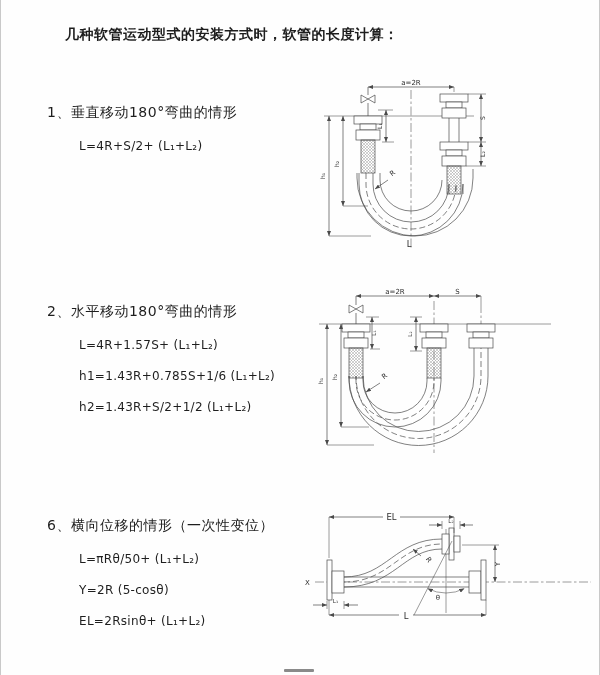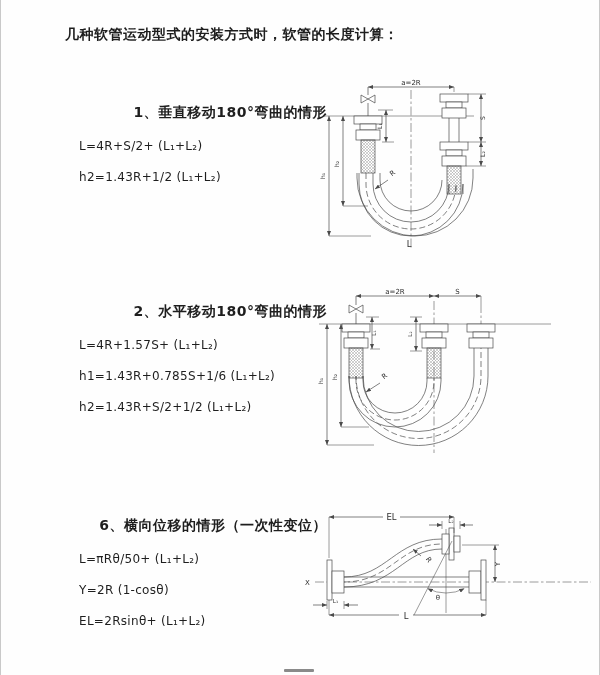--- a/index.html
+++ b/index.html
@@ -2,21 +2,21 @@
 <html><head>
 <meta charset="utf-8">
 <style>
   html,body{margin:0;padding:0;background:#f2f2f2;}
   .page{position:relative;width:600px;height:675px;background:#fefefe;margin:0 auto;
         border-left:1px solid #c9c9c9;border-right:1px solid #c9c9c9;box-sizing:border-box;
         font-family:"DejaVu Sans",sans-serif;color:#1e1e1e;overflow:hidden;}
   .title{position:absolute;left:32px;top:26px;font-size:14px;font-weight:600;letter-spacing:0.5px;margin-left:32px;}
   .section{position:absolute;left:46px;width:280px;}
   .sec1{top:104px;} .sec2{top:303px;} .sec3{top:517px;}
-  .heading{font-size:14px;font-weight:700;letter-spacing:0.5px;margin-bottom:9px;text-align:right;}
+  .heading{font-size:14px;font-weight:400;letter-spacing:0.5px;margin-bottom:9px;}
   .formula{margin-left:32px;font-size:12px;line-height:31px;letter-spacing:0.3px;white-space:nowrap;}
   .diagram{position:absolute;}
   .d1{left:315px;top:72px;} .d2{left:313px;top:281px;} .d3{left:298px;top:503px;}
   svg line,svg path,svg rect,svg polygon{stroke:#4a4a4a;fill:none;stroke-width:0.7;}
   svg .fit{fill:#fefefe;}
   svg .braid{fill:url(#hatchp);}
   svg .dash{stroke-dasharray:6 3;}
   svg .cdash{stroke-dasharray:9 2.5 2.5 2.5;stroke-width:0.55;}
   svg .thin{stroke-width:0.55;}
   svg text{fill:#2e2e2e;stroke:none;font-family:"DejaVu Sans",sans-serif;}
@@ -38,21 +38,20 @@
         <path d="M0,0 L5,2 L0,4 z" style="fill:#4a4a4a;stroke:none"></path>
       </marker>
     </defs>
   </svg>
 
   <div class="title">几种软管运动型式的安装方式时，软管的长度计算：</div>
 
   <div class="section sec1">
     <div class="heading">1、垂直移动180°弯曲的情形</div>
     <div class="formula">L=4R+S/2+ (L₁+L₂)</div>
-    <div class="formula">h2=1.43R+1/2 (L₁+L₂)</div>
   </div>
 
   <svg class="diagram d1" width="250" height="182" viewBox="0 0 250 182">
     <g>
       <line class="cdash" x1="95" y1="18" x2="95" y2="176"></line>
       <line class="thin" x1="8" y1="44" x2="158" y2="44"></line>
     </g>
     <g>
       <line x1="52" y1="15" x2="138" y2="15" marker-start="url(#ar)" marker-end="url(#ar)"></line>
       <line class="thin" x1="138" y1="15" x2="138" y2="20"></line>
@@ -199,21 +198,21 @@
     </g>
     <g>
       <line x1="66" y1="102" x2="52" y2="111" marker-end="url(#ar)"></line>
       <text class="t7 mid" x="72" y="97" transform="rotate(-38 72 97)">R</text>
     </g>
   </svg>
 
   <div class="section sec3">
     <div class="heading">6、横向位移的情形（一次性变位）</div>
     <div class="formula">L=πRθ/50+ (L₁+L₂)</div>
-    <div class="formula">Y=2R (1-cosθ)</div>
+    <div class="formula">Y=2R (5-cosθ)</div>
     <div class="formula">EL=2Rsinθ+ (L₁+L₂)</div>
   </div>
 
   <svg class="diagram d3" width="300" height="142" viewBox="0 0 300 142">
     <g>
       <line class="cdash" x1="16" y1="79" x2="292" y2="79"></line>
       <line class="thin" x1="147" y1="26" x2="147" y2="110"></line>
       <line class="thin" x1="163" y1="42" x2="200" y2="42"></line>
     </g>
     <text class="t7" x="6" y="82">X</text>

